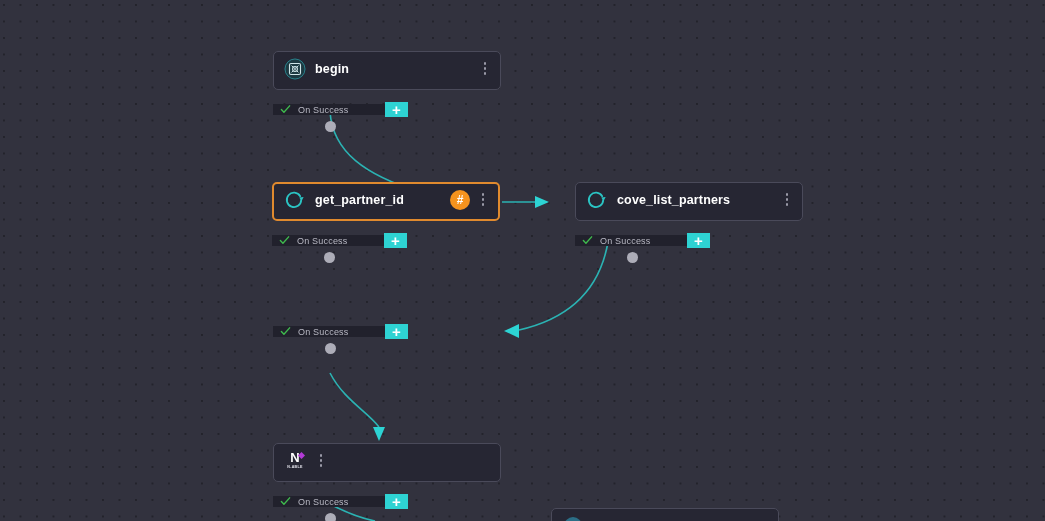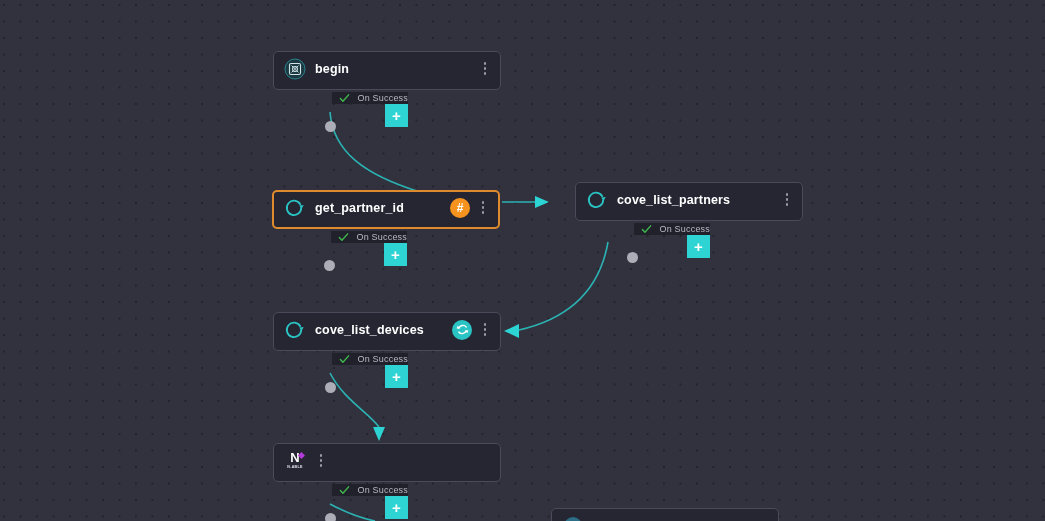--- a/index.html
+++ b/index.html
@@ -109,25 +109,24 @@
     width: 2.6px;
     height: 2.6px;
     border-radius: 50%;
     background: #9a9aa8;
   }
 
   
   .node-footer {
     position: relative;
     display: flex;
-    align-items: flex-end;
+    align-items: center;
     height: 35px;
     width: 135px;
     margin-top: 2px;
-    flex-direction: column;
   }
   .footer-label {
     flex: 1 1 auto;
     background: #21212c;
     display: flex;
     align-items: center;
     padding-left: 7px;
     gap: 7px;
   }
   .check {
@@ -256,21 +255,21 @@
         <svg class="check" viewBox="0 0 12 12">
           <path d="M1.5,6 L4.3,9 L10.5,2" fill="none" stroke="#3fbb4e" stroke-width="1.5" stroke-linecap="round" stroke-linejoin="round"></path>
         </svg>
         <span class="footer-text">On Success</span>
       </div>
       <div class="plus-btn">+</div>
       <div class="handle-dot"></div>
     </div>
   </div>
 
-  <div class="node selected" style="left:272px; top:190px;">
+  <div class="node selected" style="left:272px; top:182px;">
     <div class="node-body">
       <span class="node-icon">
         <svg width="22" height="22" viewBox="0 0 22 22">
           <path d="M16.2,7.2 A7.2,7.2 0 1 0 17.2,11" fill="none" stroke="#2bc4c4" stroke-width="1.8" stroke-linecap="round"></path>
           <polygon points="15.2,8.6 19.6,8.1 17.6,11.9" fill="#2bc4c4"></polygon>
         </svg>
       </span>
       <span class="node-title">get_partner_id</span>
       <span class="node-badge badge-hash">#</span>
       <span class="kebab">
@@ -312,42 +311,20 @@
           <path d="M1.5,6 L4.3,9 L10.5,2" fill="none" stroke="#3fbb4e" stroke-width="1.5" stroke-linecap="round" stroke-linejoin="round"></path>
         </svg>
         <span class="footer-text">On Success</span>
       </div>
       <div class="plus-btn">+</div>
       <div class="handle-dot"></div>
     </div>
   </div>
 
   <div class="node" style="left:273px; top:312px;">
-    <div class="node-body">
-      <span class="node-icon">
-        <svg width="22" height="22" viewBox="0 0 22 22">
-          <path d="M16.2,7.2 A7.2,7.2 0 1 0 17.2,11" fill="none" stroke="#2bc4c4" stroke-width="1.8" stroke-linecap="round"></path>
-          <polygon points="15.2,8.6 19.6,8.1 17.6,11.9" fill="#2bc4c4"></polygon>
-        </svg>
-      </span>
-      <span class="node-title">cove_list_devices</span>
-      <span class="node-badge badge-loop">
-        <svg width="13" height="13" viewBox="0 0 14 14">
-          <path d="M11,4.3 A4.6,4.6 0 0 0 3.1,5.6" fill="none" stroke="#ffffff" stroke-width="1.5" stroke-linecap="round"></path>
-          <path d="M3,9.7 A4.6,4.6 0 0 0 10.9,8.4" fill="none" stroke="#ffffff" stroke-width="1.5" stroke-linecap="round"></path>
-          <polygon points="2.0,2.6 3.9,6.2 0.6,6.0" fill="#ffffff"></polygon>
-          <polygon points="12.0,11.4 10.1,7.8 13.4,8.0" fill="#ffffff"></polygon>
-        </svg>
-      </span>
-      <span class="kebab">
-        <i></i>
-          <i></i>
-          <i></i>
-      </span>
-    </div>
     <div class="node-footer">
       <div class="footer-label">
         <svg class="check" viewBox="0 0 12 12">
           <path d="M1.5,6 L4.3,9 L10.5,2" fill="none" stroke="#3fbb4e" stroke-width="1.5" stroke-linecap="round" stroke-linejoin="round"></path>
         </svg>
         <span class="footer-text">On Success</span>
       </div>
       <div class="plus-btn">+</div>
       <div class="handle-dot"></div>
     </div>

